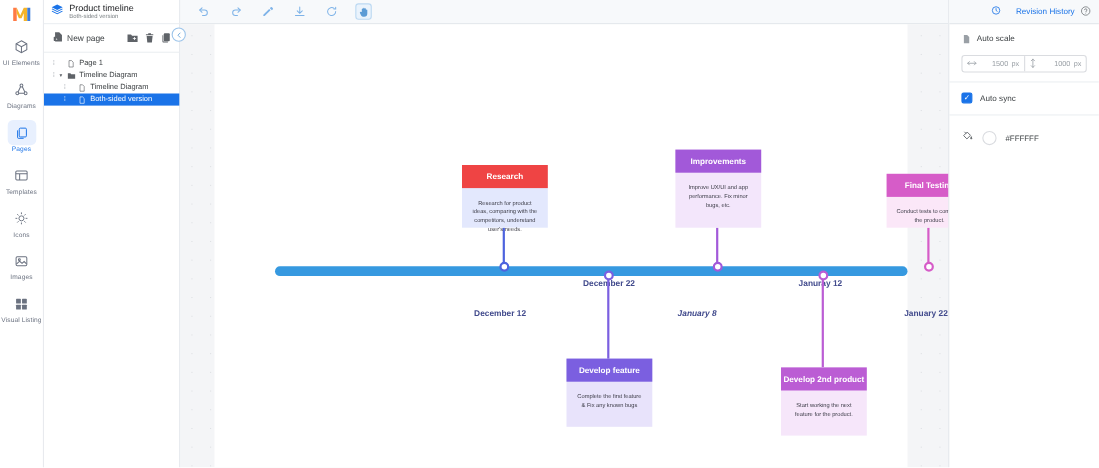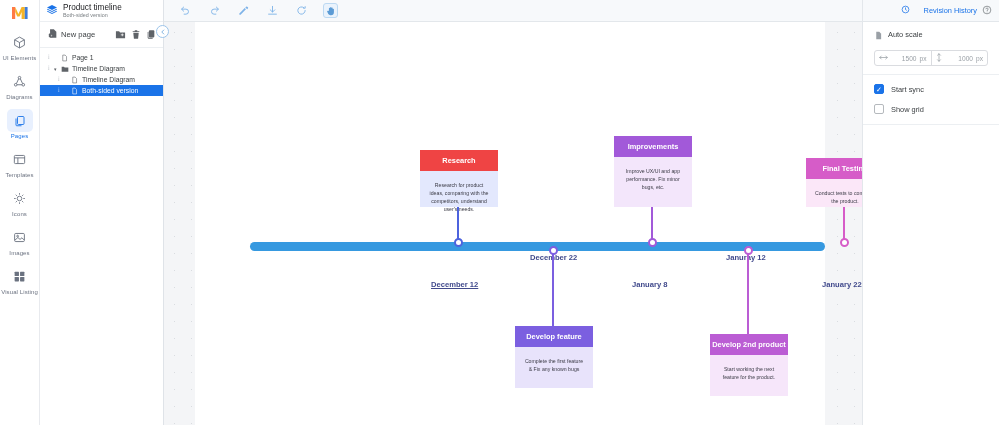--- a/index.html
+++ b/index.html
@@ -358,35 +358,35 @@
 
       <div id="axis"></div>
 
       <div id="timeline-items">
           <div class="stem" style="left: 262px; background: rgb(77, 99, 222); top: 185px; height: 39px;"></div>
           <div class="node" style="left: 258.5px; top: 216px; border: 2.2px solid rgb(77, 99, 222);"></div>
           <div class="card" style="left: 225px; top: 128px; width: 78px; height: 57px; background: rgb(227, 232, 253);">
             <div class="hd" style="background: #ef4444;">Research</div>
             <div class="bd">Research for product ideas, comparing with the competitors, understand user's needs.</div>
           </div>
-          <div class="dlabel" style="left: 236px; top: 258px; color: rgb(65, 74, 140); text-decoration: underline;">December 12</div>
+          <div class="dlabel" style="left: 236px; top: 258px; color: rgb(65, 74, 140);">December 12</div>
           <div class="stem" style="left: 357px; background: rgb(123, 95, 224); top: 225px; height: 87px;"></div>
           <div class="node" style="left: 353.5px; top: 224px; border: 2.2px solid rgb(123, 95, 224);"></div>
           <div class="card" style="left: 320px; top: 304px; width: 78px; height: 62px; background: rgb(232, 227, 251);">
             <div class="hd" style="background: rgb(123, 95, 224);">Develop feature</div>
             <div class="bd">Complete the first feature &amp; Fix any known bugs</div>
           </div>
           <div class="dlabel" style="left: 335px; top: 231px; color: rgb(65, 74, 140);">December 22</div>
           <div class="stem" style="left: 456px; background: rgb(162, 89, 217); top: 185px; height: 39px;"></div>
           <div class="node" style="left: 452.5px; top: 216px; border: 2.2px solid rgb(162, 89, 217);"></div>
           <div class="card" style="left: 419px; top: 114px; width: 78px; height: 71px; background: rgb(243, 230, 251);">
             <div class="hd" style="background: rgb(162, 89, 217);">Improvements</div>
             <div class="bd">Improve UX/UI and app performance. Fix minor bugs, etc.</div>
           </div>
-          <div class="dlabel" style="left: 437px; top: 258px; color: rgb(65, 74, 140);">January 8</div>
+          <div class="dlabel" style="left: 421px; top: 258px; color: rgb(65, 74, 140); font-style: italic;">January 8</div>
           <div class="stem" style="left: 552px; background: rgb(187, 93, 212); top: 225px; height: 87px;"></div>
           <div class="node" style="left: 548.5px; top: 224px; border: 2.2px solid rgb(187, 93, 212);"></div>
           <div class="card" style="left: 515px; top: 312px; width: 78px; height: 62px; background: rgb(246, 230, 250);">
             <div class="hd" style="background: rgb(187, 93, 212);">Develop 2nd product</div>
             <div class="bd">Start working the next feature for the product.</div>
           </div>
           <div class="dlabel" style="left: 531px; top: 231px; color: rgb(65, 74, 140);">Januray 12</div>
           <div class="stem" style="left: 648px; background: rgb(214, 92, 200); top: 185px; height: 39px;"></div>
           <div class="node" style="left: 644.5px; top: 216px; border: 2.2px solid rgb(214, 92, 200);"></div>
           <div class="card" style="left: 611px; top: 136px; width: 78px; height: 49px; background: rgb(251, 231, 248);">
@@ -452,23 +452,30 @@
           </span>
           <span class="num">1000</span>
           <span>px</span>
         </div>
       </div>
     </div>
 
     <div style="padding:4px 0 5px 0;border-bottom:1px solid #eceff2;">
       <div class="crow">
         <span class="cbx ck"></span>
-        <span>Start sync</span>
-      </div>
-      <div class="crow">
-        <span class="cbx"></span>
-        <span>Show grid</span>
-      </div>
-    </div>
-
+        <span>Auto sync</span>
+      </div>
+    </div>
+
+    <div id="colorrow">
+      <span>
+        <svg width="11" height="11" viewBox="0 0 24 24" fill="none" stroke="#5f6368" stroke-width="1.8" stroke-linecap="round">
+          <path d="M5 11 L11.5 4.5 L18 11 L11.5 17.5Z"></path>
+            <path d="M9 7 L6.5 4.5"></path>
+          <path d="M19.5 14.5 c1.4 2 1.4 3 0 4 -1.4 -1 -1.4 -2 0 -4Z" fill="#5f6368"></path>
+        </svg>
+      </span>
+      <span id="swatch"></span>
+      <span id="hexval">#FFFFFF</span>
+    </div>
   </div>
 
 </div>
 
 </body></html>

